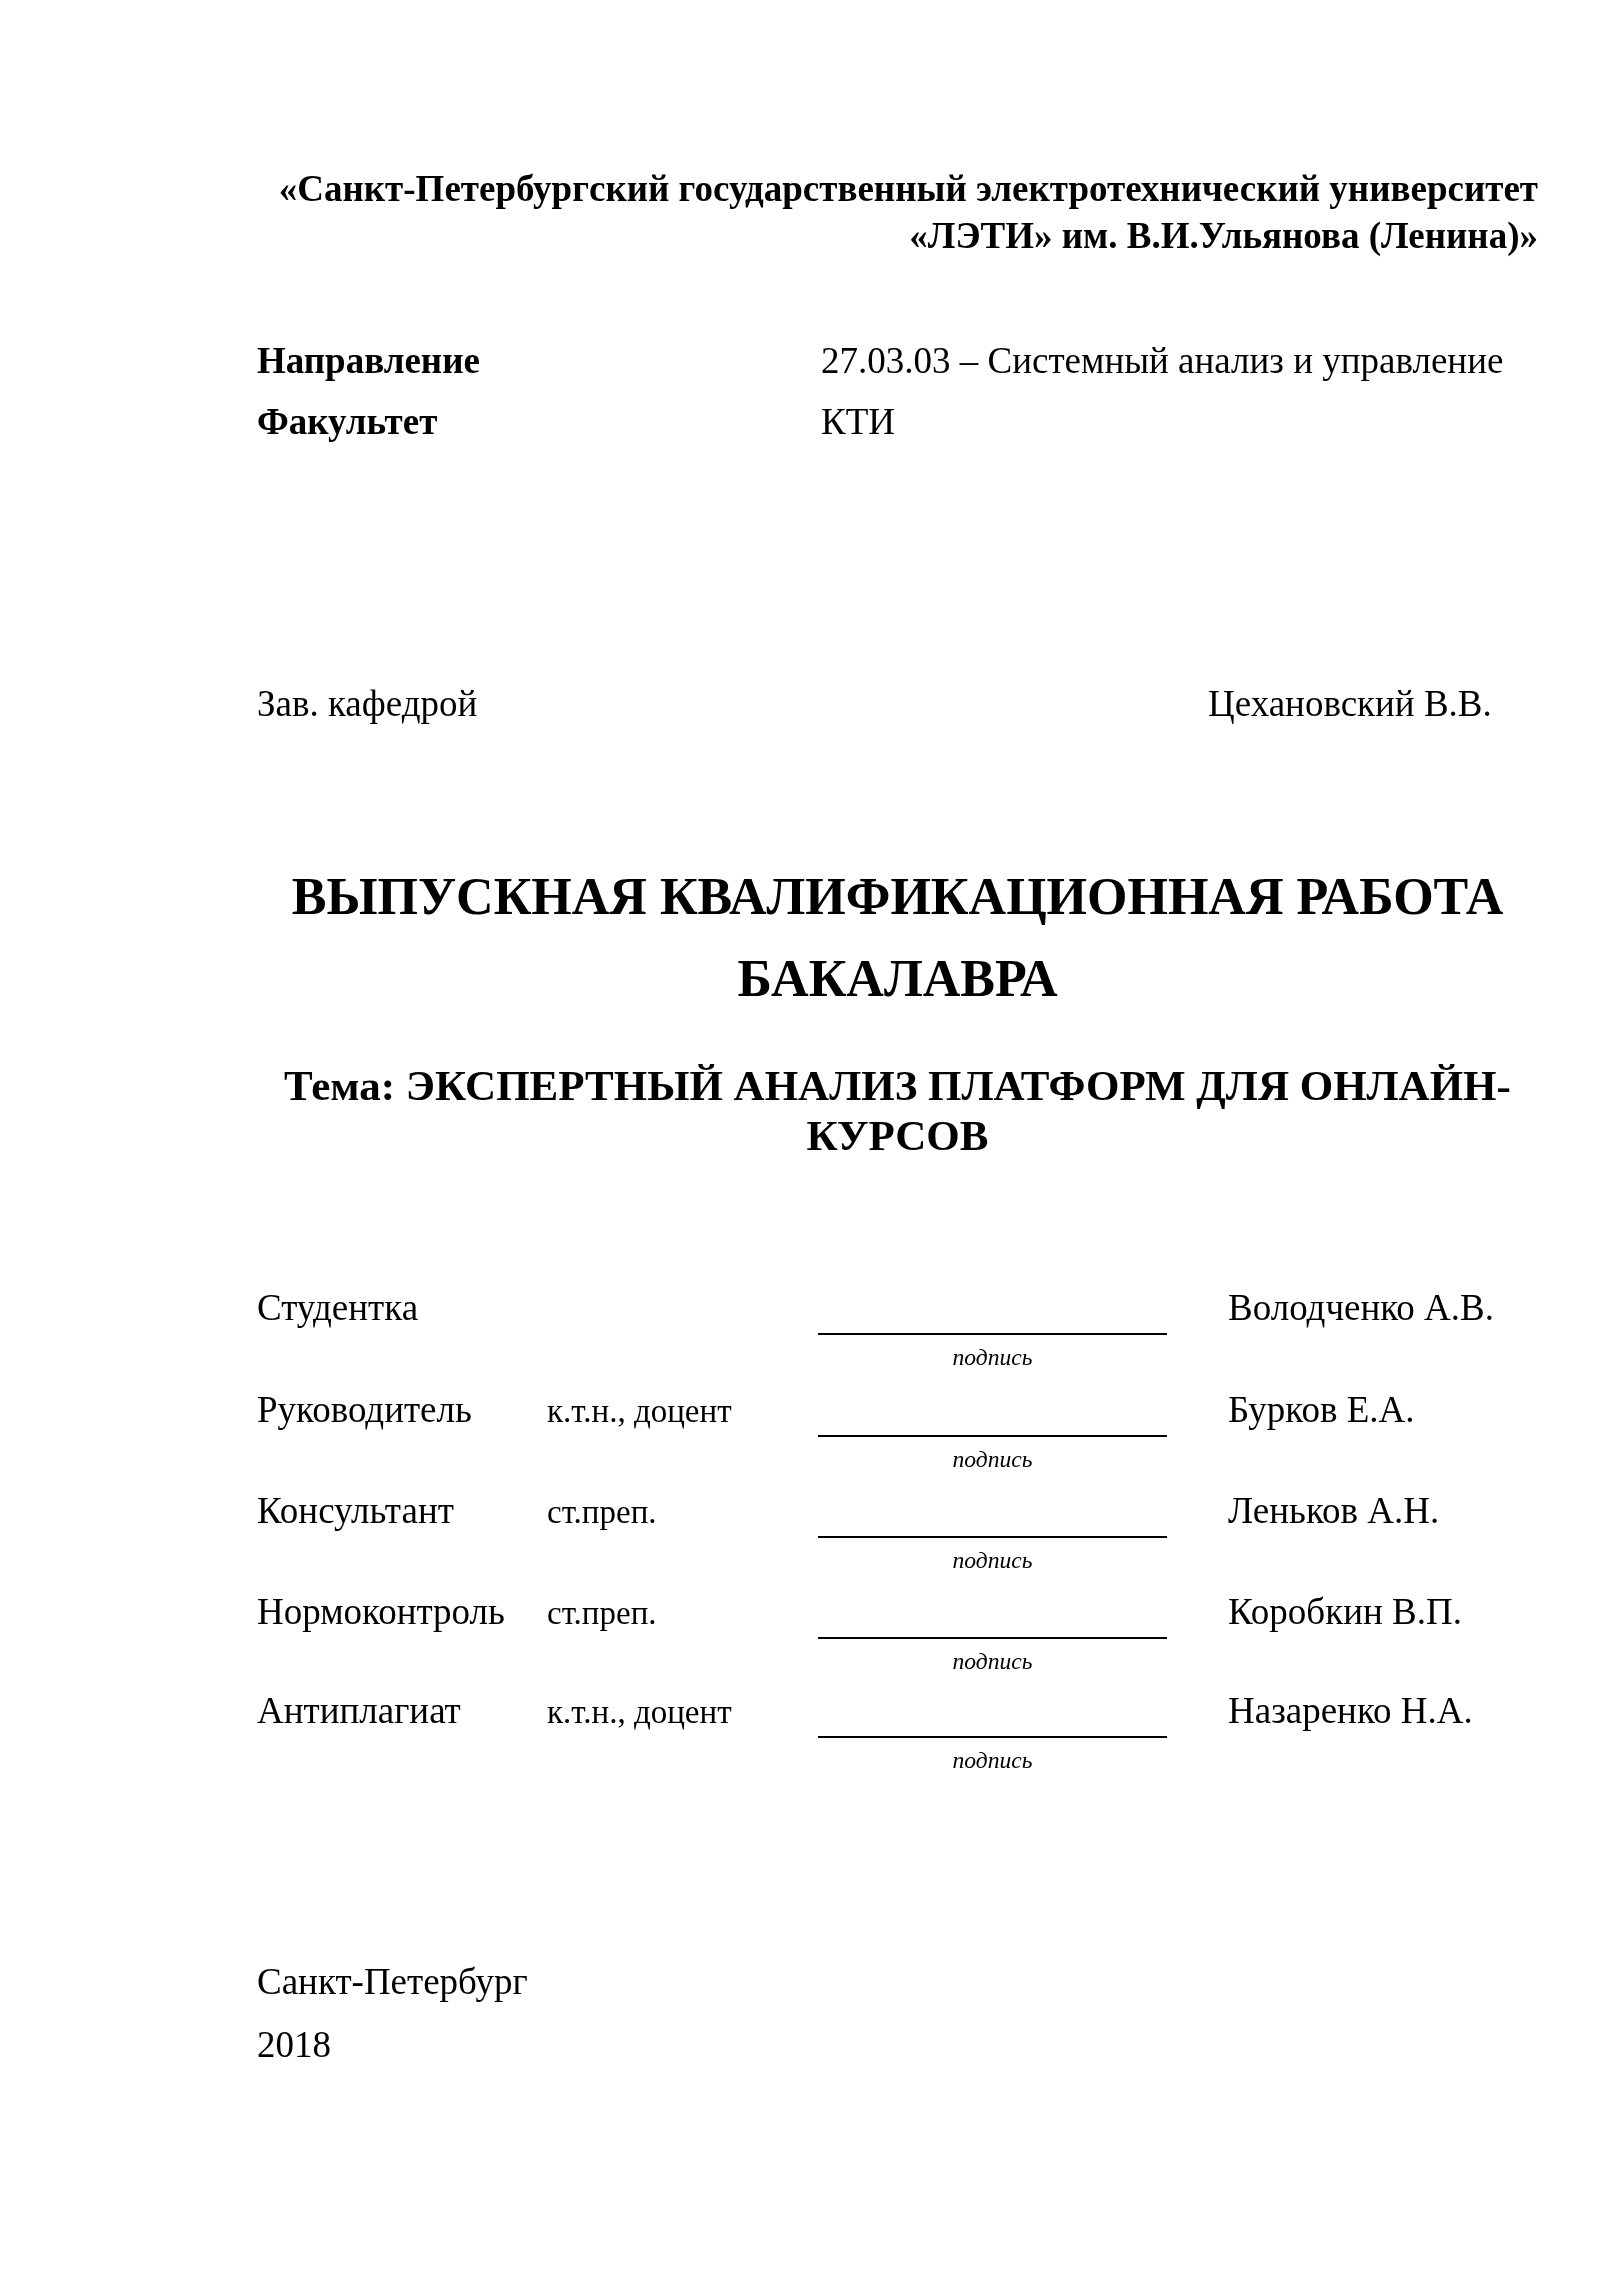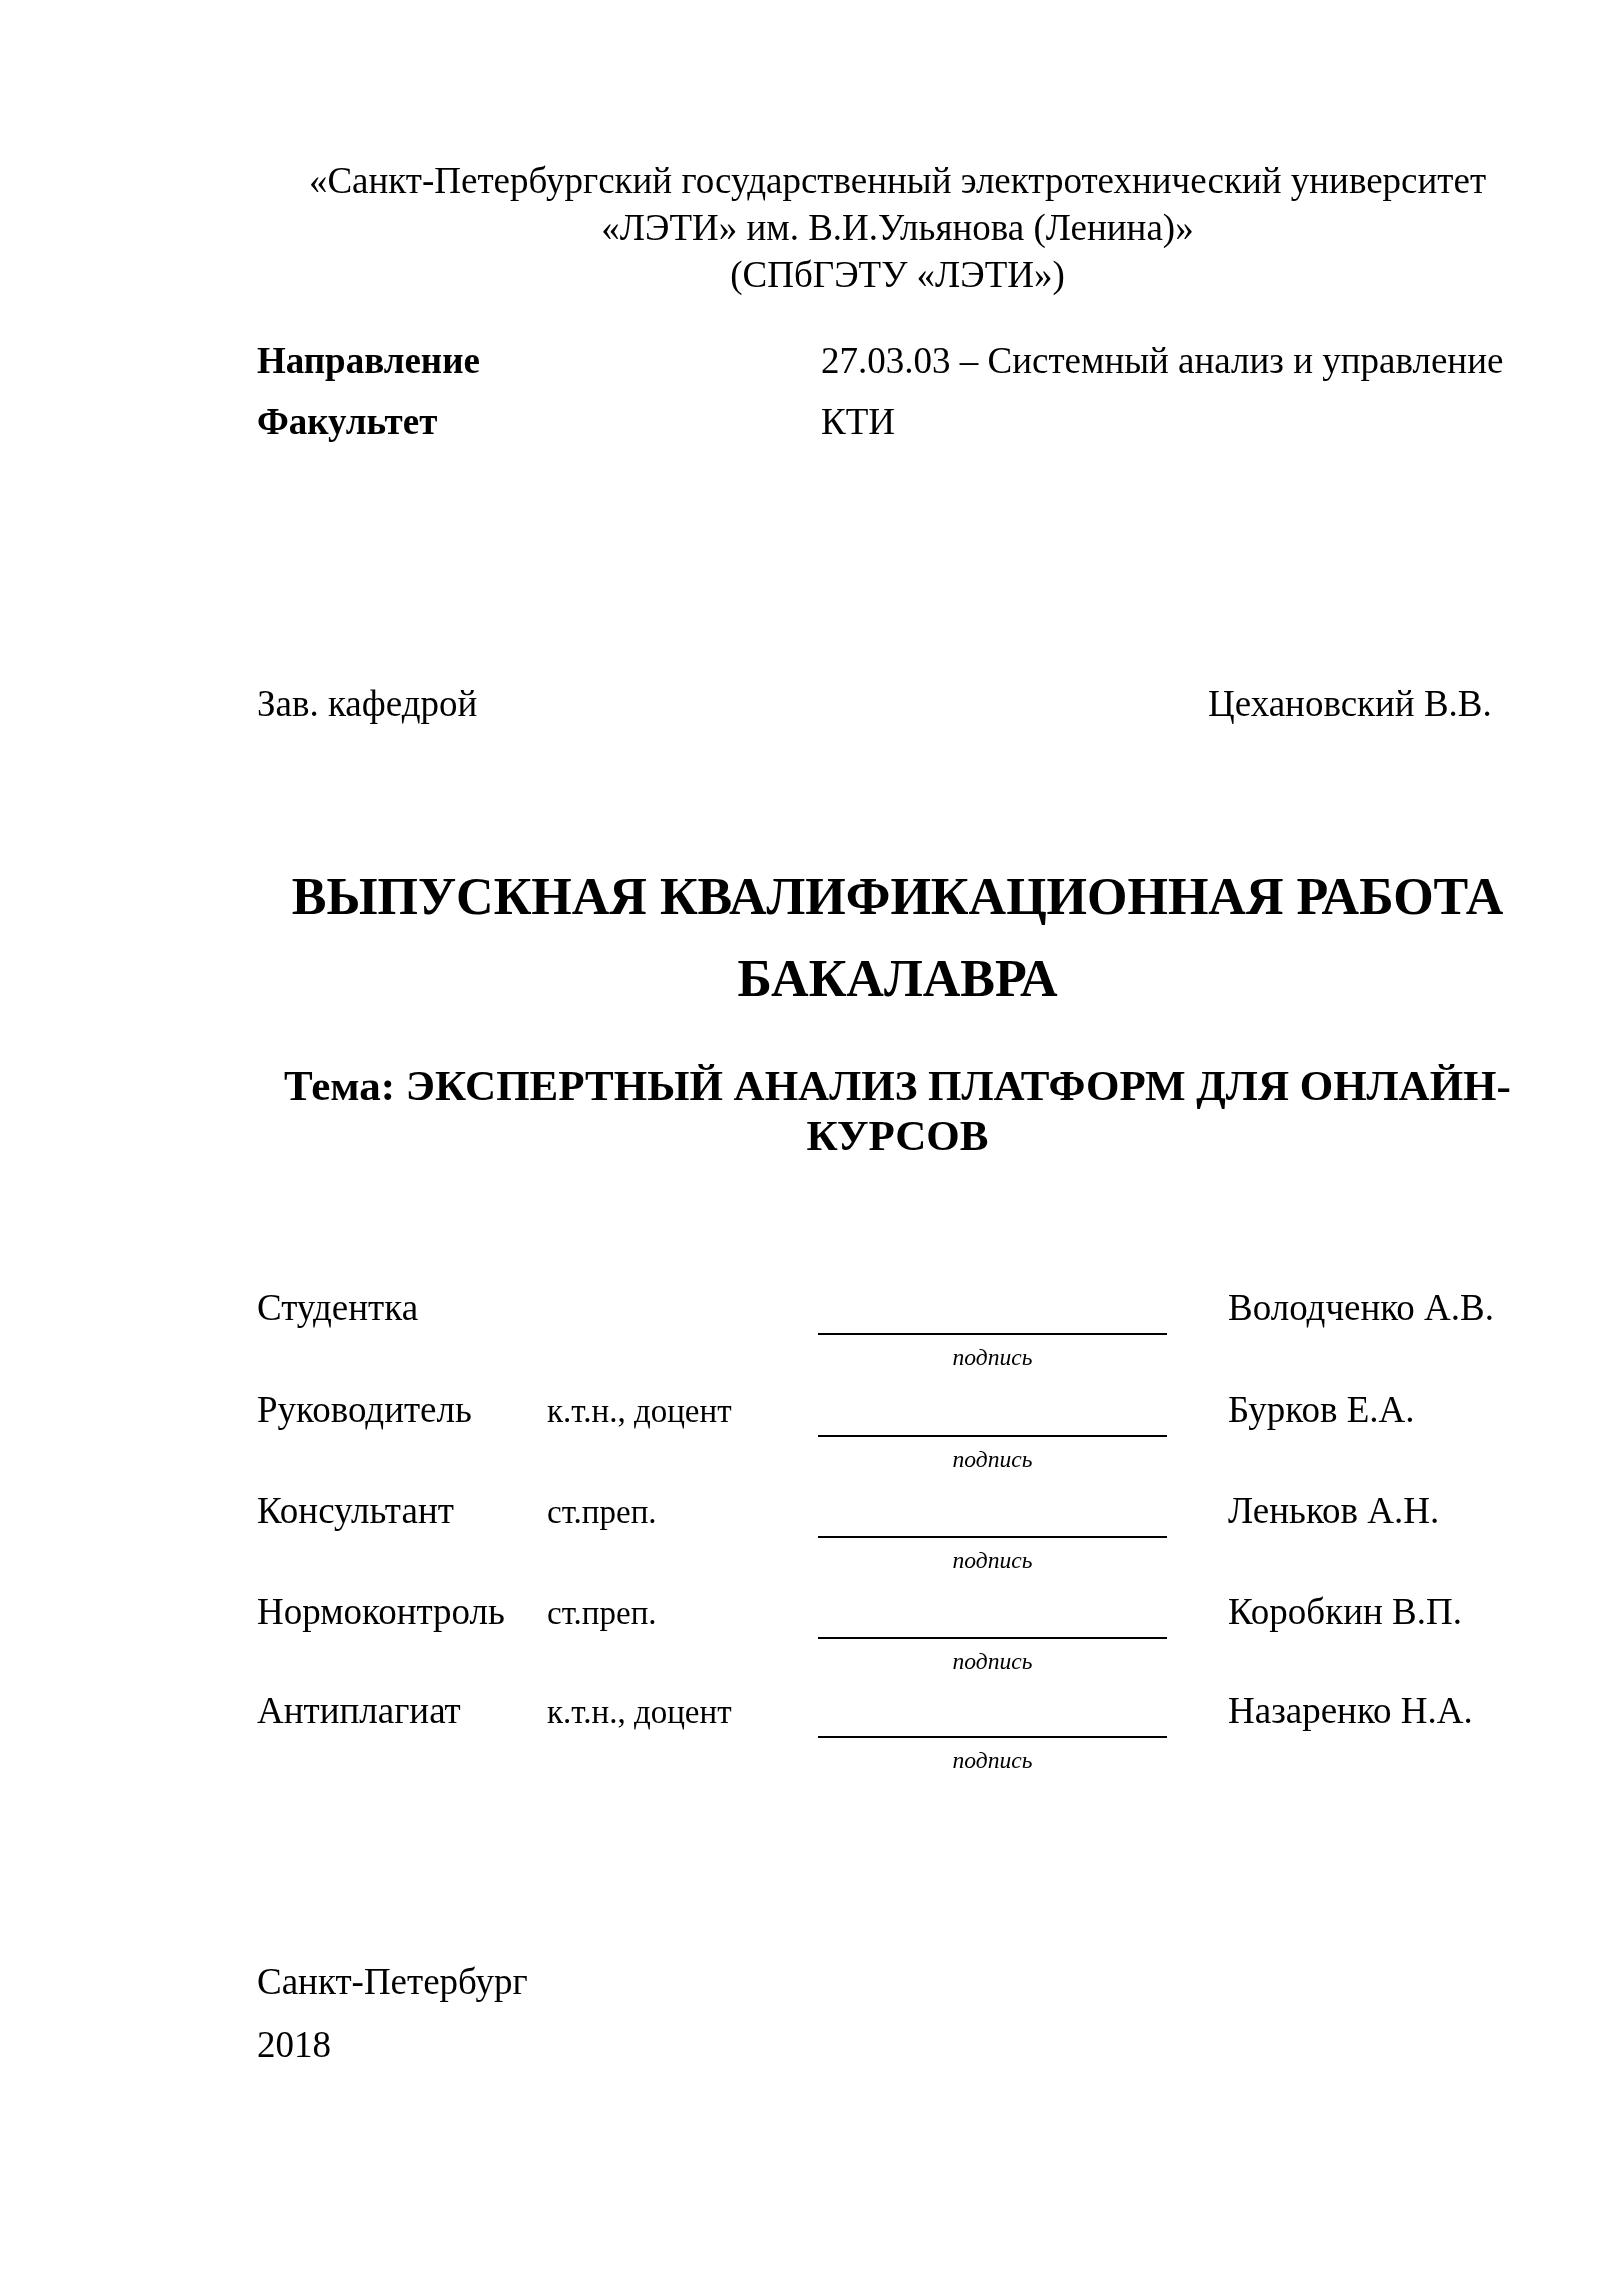--- a/index.html
+++ b/index.html
@@ -16,23 +16,23 @@
     font-family: "Liberation Serif", "DejaVu Serif", serif;
     overflow: hidden;
   }
   .content {
     position: absolute;
     left: 257px;
     width: 1281px;
   }
   
   .hdr {
-    top: 157px;
-    text-align: center;
-    font-weight: normal;
+    top: 165px;
+    text-align: right;
+    font-weight: bold;
     font-size: 37px;
     line-height: 47px;
   }
   
   .fields { top: 330px; }
   .field-row {
     position: relative;
     height: 61px;
     line-height: 61px;
     font-size: 37px;
@@ -130,21 +130,20 @@
   }
 </style>
 </head>
 <body>
 
 <div class="page">
 
   <div class="content hdr">
     <div>«Санкт-Петербургский государственный электротехнический университет</div>
     <div>«ЛЭТИ» им. В.И.Ульянова (Ленина)»</div>
-    <div>(СПбГЭТУ «ЛЭТИ»)</div>
   </div>
 
   <div class="content fields">
     <div class="field-row">
       <span class="field-label">Направление</span>
       <span class="field-value">27.03.03 – Системный анализ и управление</span>
     </div>
     <div class="field-row">
       <span class="field-label">Факультет</span>
       <span class="field-value">КТИ</span>

